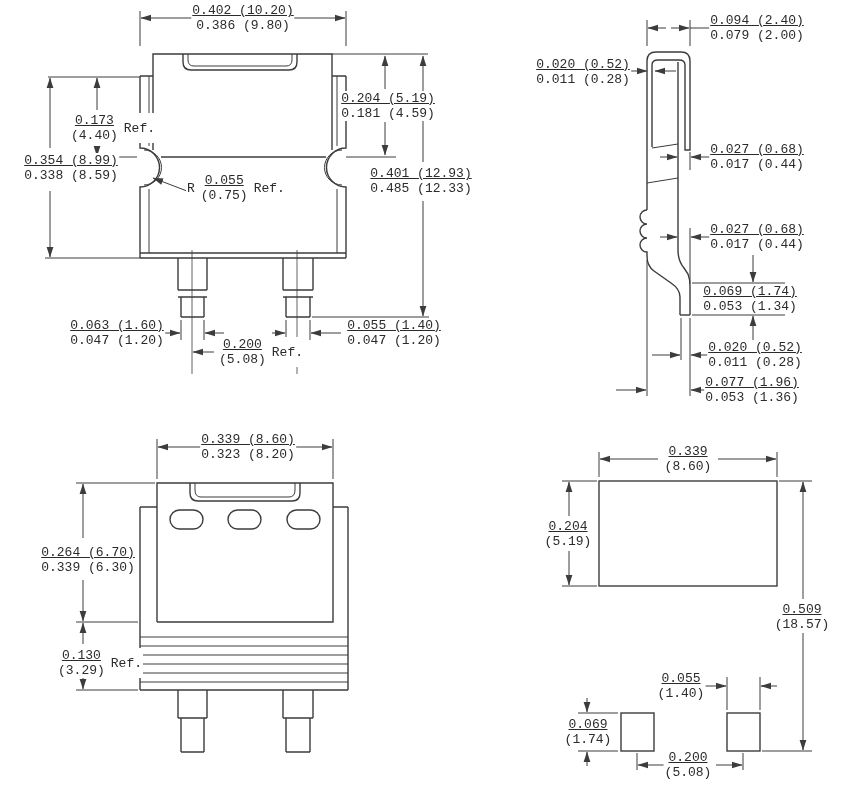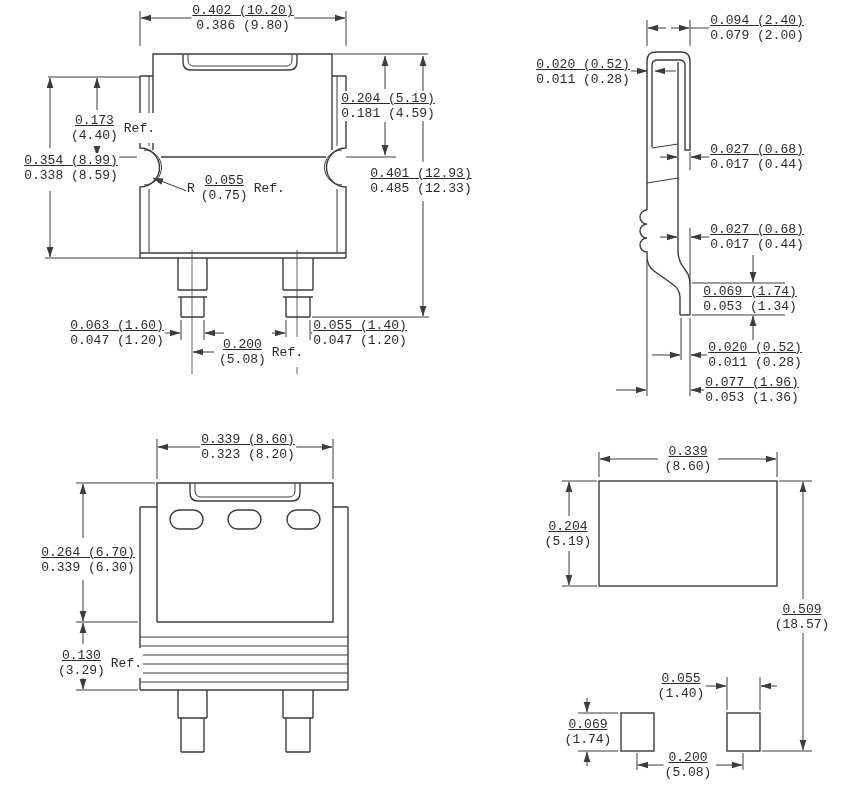--- a/index.html
+++ b/index.html
@@ -229,21 +229,21 @@
         <span class="b">0.047 (1.20)</span>
       </span>
 </div>
 <div class="dim la" style="left:218px;top:337px">
   <span class="stk">
         <span class="t">0.200</span>
         <span class="b">(5.08)</span>
       </span>
   <span class="sfx">Ref.</span>
 </div>
-<div class="dim" style="left:360px;top:318px">
+<div class="dim" style="left:394px;top:318px">
   <span class="stk">
         <span class="t">0.055 (1.40)</span>
         <span class="b">0.047 (1.20)</span>
       </span>
 </div>
 
 <div class="dim" style="left:757px;top:13px">
   <span class="stk">
         <span class="t">0.094 (2.40)</span>
         <span class="b">0.079 (2.00)</span>

